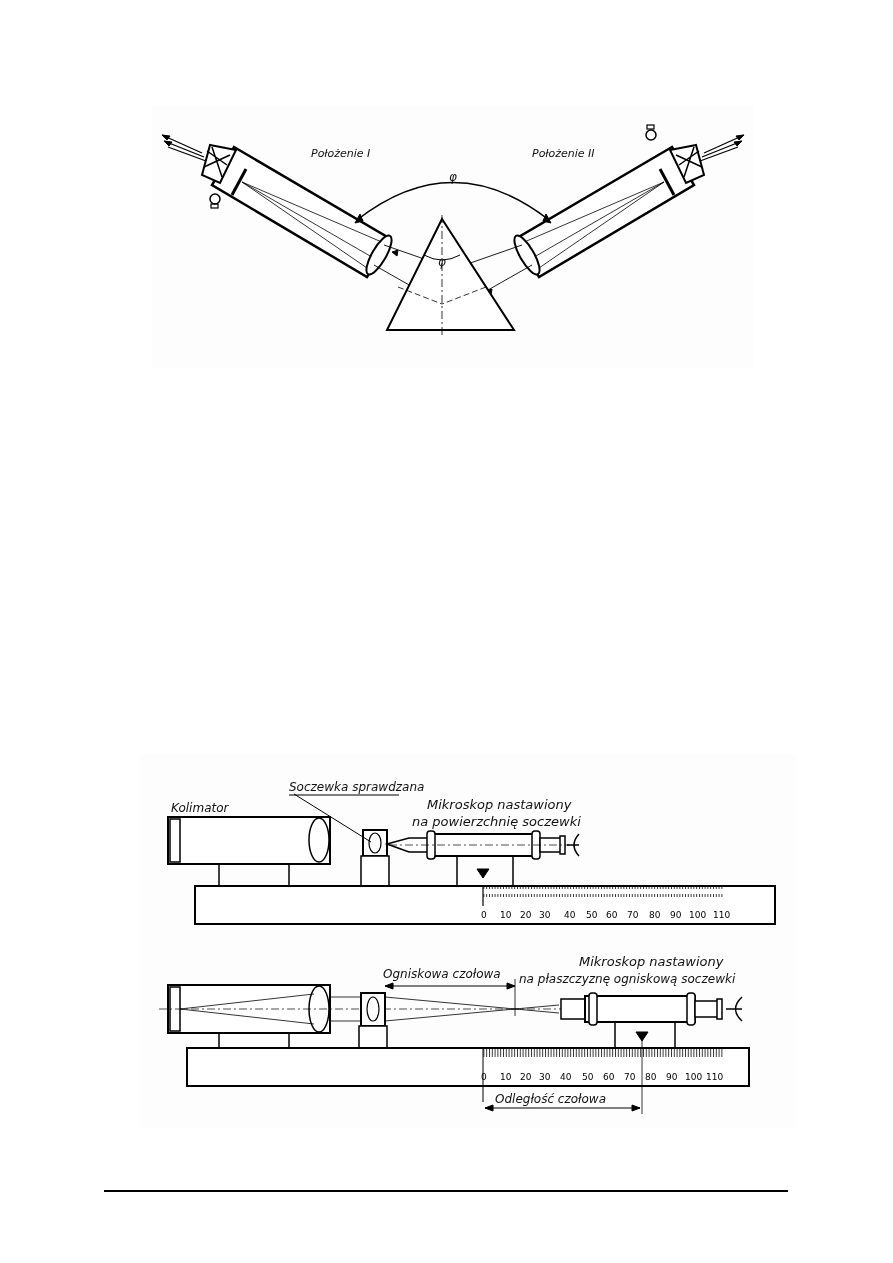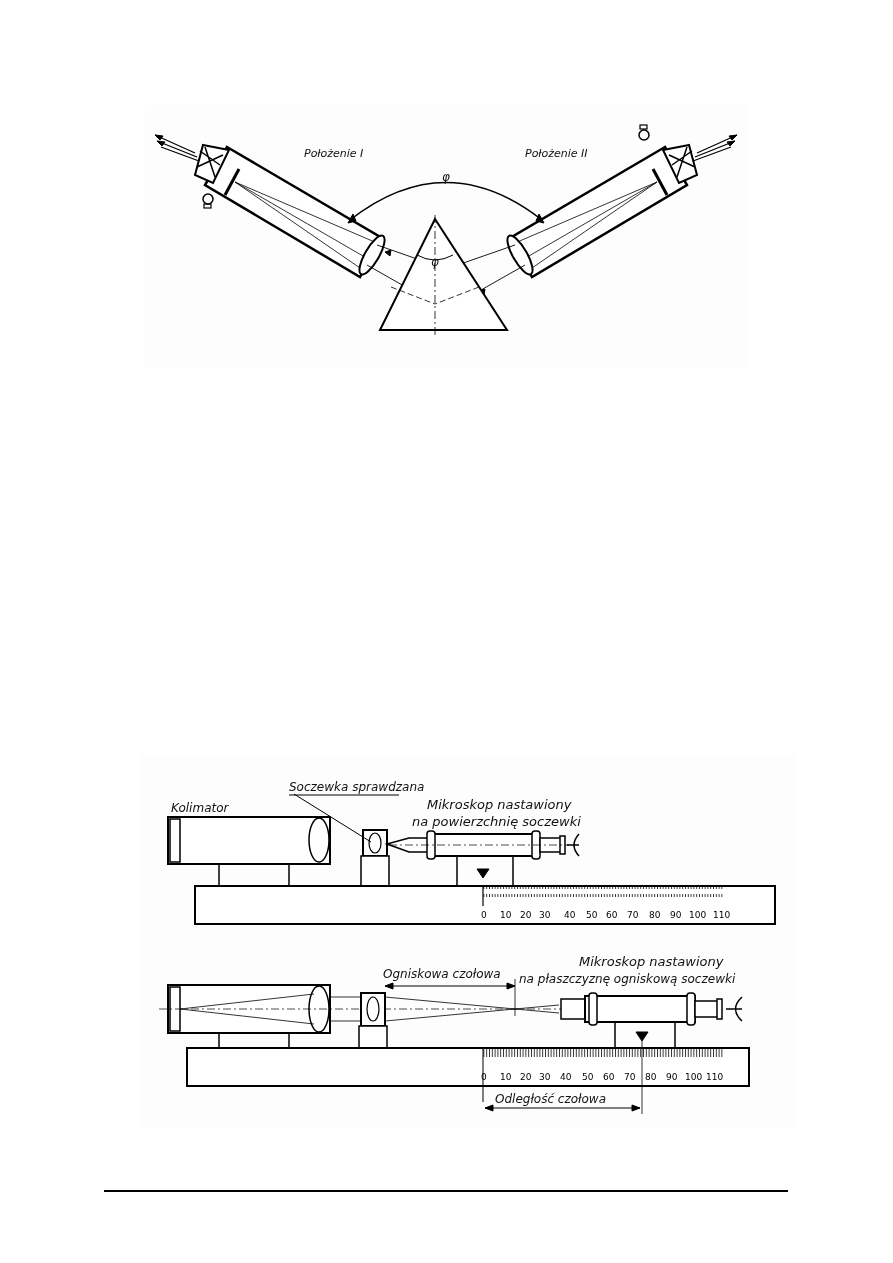--- a/index.html
+++ b/index.html
@@ -1,18 +1,18 @@
 <!DOCTYPE html>
 <html><head>
 <meta charset="utf-8">
 <style>
   html, body { margin:0; padding:0; background:#ffffff; }
   body { width:893px; height:1263px; position:relative; overflow:hidden; font-family:"DejaVu Sans", sans-serif; }
   .fig { position:absolute; background:#ffffff; }
-  #fig1 { left:145px; top:105px; width:602px; height:263px; background:#fdfdfd; }
+  #fig1 { left:152px; top:105px; width:602px; height:263px; background:#fdfdfd; }
   #fig2 { left:139px; top:754px; width:658px; height:374px; background:#fdfdfd; }
   .lbl { font-family:"DejaVu Sans", sans-serif; font-style:italic; fill:#111; }
   .footer-rule { position:absolute; left:104px; top:1190px; width:684px; height:2px; background:#000; }
   svg { display:block; }
 </style>
 </head>
 <body>
 
 <div id="fig1" class="fig">
 <svg width="602" height="263" viewBox="0 0 602 263" xmlns="http://www.w3.org/2000/svg">

